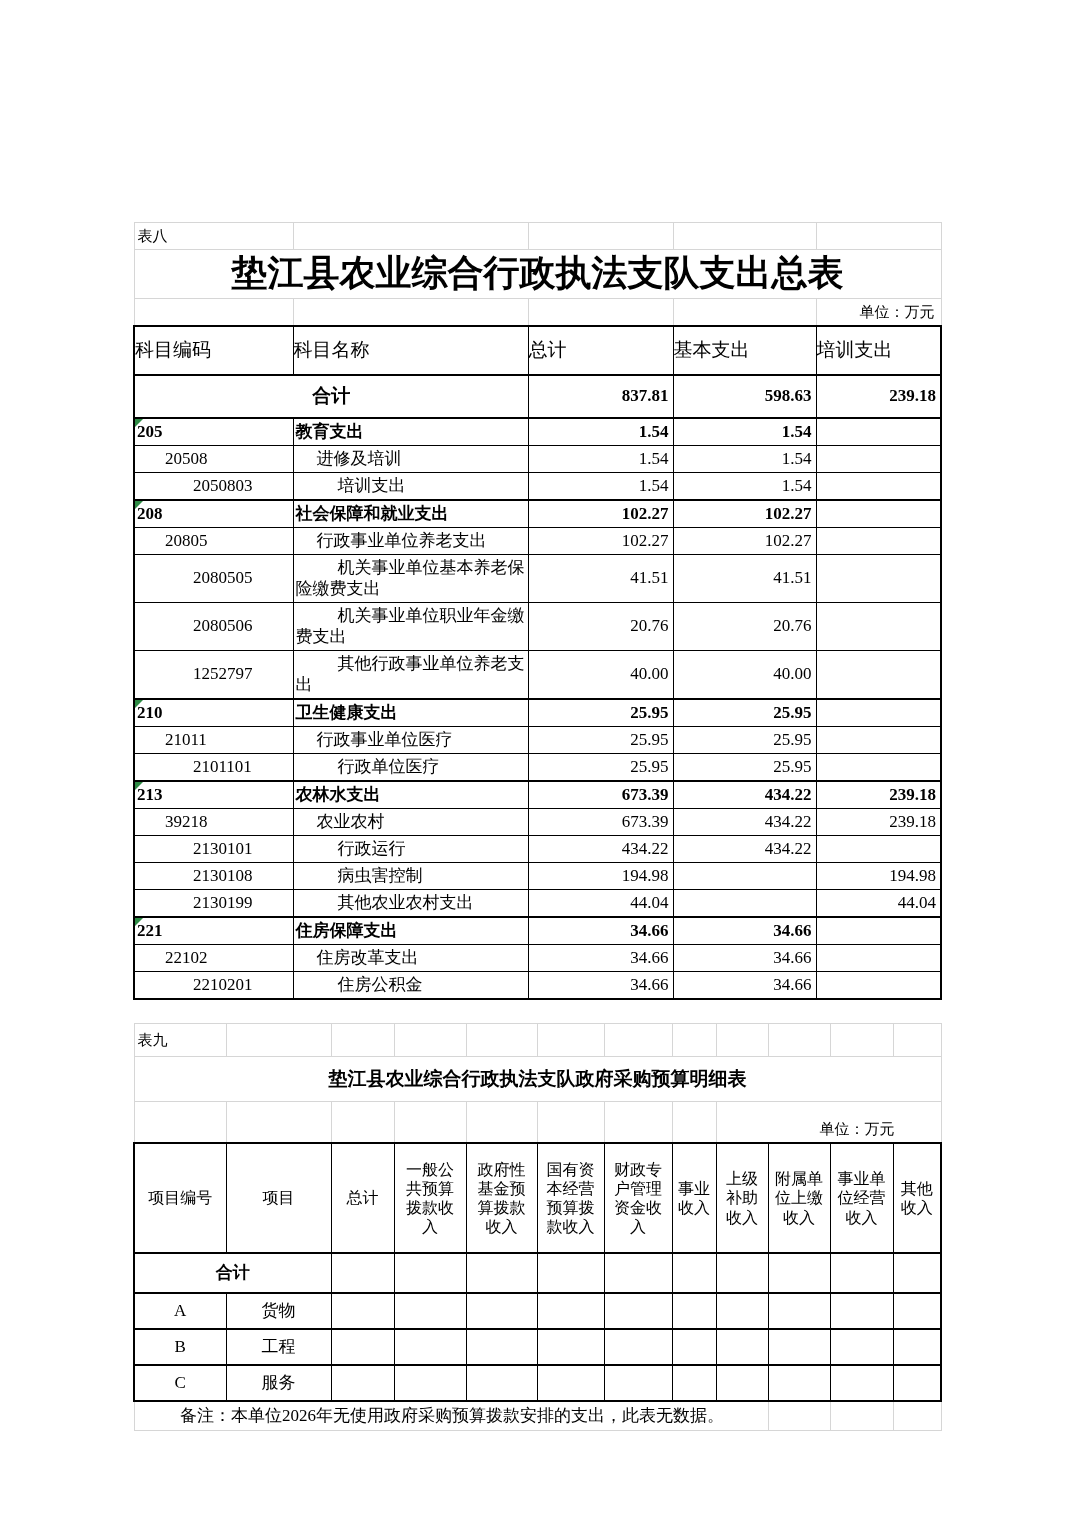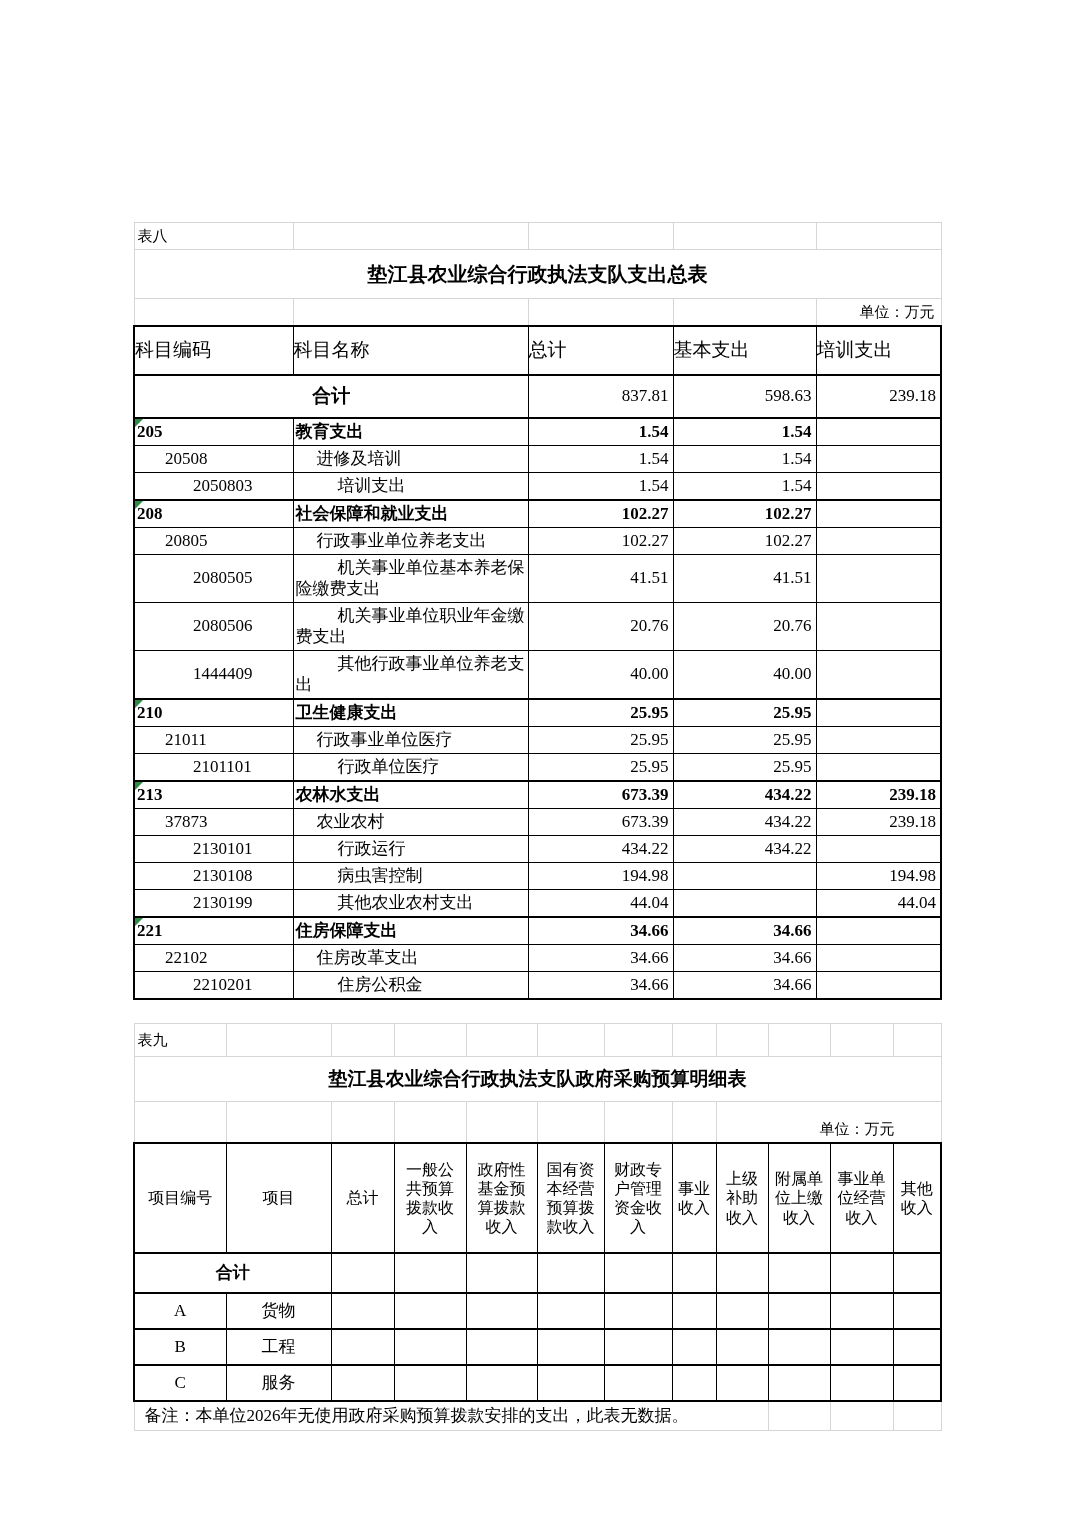--- a/index.html
+++ b/index.html
@@ -16,55 +16,55 @@
   .t9{top:1023px;}
   td,th{overflow:hidden;vertical-align:middle;padding:0;font-weight:400;line-height:1.2;}
   
   tr.light td{border:1px solid var(--grid);background:var(--page_bg);}
   tr.cornerrow8 td{height:26px;}
   tr.cornerrow9 td{height:32px;}
   .cornerlabel{font-size:15px;text-align:left;padding-left:3px;}
   tr.titlerow8 td{height:48px;}
   tr.titlerow9 td{height:44px;}
   .bigtitle{font-weight:700;text-align:center;}
-  .t8 .bigtitle{font-size:20px;}
+  .t8 .bigtitle{font-size:36px;}
   .t9 .bigtitle{font-size:19px;}
   tr.unitrow8 td{height:26px;}
   tr.unitrow9 td{height:36px;}
   .unitcell{font-size:15px;text-align:right;padding-right:6px;}
   .t9 .unitcell{vertical-align:bottom;padding-bottom:4px;padding-right:46px;}
   
   tr.m td,tr.m th{border:1px solid var(--line);}
   tr.m td:first-child,tr.m th:first-child{border-left-width:2px;}
   tr.m td:last-child,tr.m th:last-child{border-right-width:2px;}
   tr.head8 th{height:47px;border-top-width:2px;border-bottom-width:2px;font-size:19px;text-align:left;}
   tr.total8 td{height:41px;border-bottom-width:2px;}
   .sumlabel8{font-size:19px;font-weight:700;text-align:center;}
-  tr.total8 td.num{font-weight:400;}
+  tr.total8 td.num{font-weight:700;}
   tr.r td{height:26px;font-size:17px;}
   tr.tall td{height:47px;}
   tr.grp td{border-top-width:2px;font-weight:bold;}
   tr.lastrow8 td{border-bottom-width:2px;}
   td.code{text-align:left;padding-left:2px;position:relative;}
   td.c1{text-indent:28px;}
   td.c2{text-indent:56px;}
   td.name{text-align:left;padding-left:2px;padding-right:2px;}
   td.n1{text-indent:21px;}
   td.n2{text-indent:42px;}
   td.num{text-align:right;padding-right:4px;font-size:17px;}
   .flag{position:absolute;top:0;left:0;width:0;height:0;
         border-top:8px solid var(--flag);border-right:8px solid transparent;}
   
   tr.head9 th{height:108px;border-top-width:2px;border-bottom-width:2px;font-size:16px;text-align:center;padding:0 5px;}
   tr.m9 td{height:34px;font-size:17px;text-align:center;border-top-width:2px;}
   tr.sum9 td{height:38px;}
   .sumlabel9{font-weight:700;font-size:17px;}
   tr.lastrow9 td{border-bottom-width:2px;}
   tr.noterow td{border:1px solid var(--grid);height:28px;}
-  td.note{font-size:17px;text-align:left;padding-left:10px;white-space:nowrap;}
+  td.note{font-size:17px;text-align:center;padding-left:2px;white-space:nowrap;}
 </style>
 </head>
 <body>
 
 <div class="sheet">
 
   <table class="tbl t8">
     <colgroup>
       <col style="width:159px">
         <col style="width:235px">
@@ -148,21 +148,21 @@
           <td class="num"></td>
         </tr>
         <tr class="m r tall">
           <td class="code c2">2080506</td>
           <td class="name n2">机关事业单位职业年金缴费支出</td>
           <td class="num">20.76</td>
           <td class="num">20.76</td>
           <td class="num"></td>
         </tr>
         <tr class="m r tall">
-          <td class="code c2">1444409</td>
+          <td class="code c2">1252797</td>
           <td class="name n2">其他行政事业单位养老支出</td>
           <td class="num">40.00</td>
           <td class="num">40.00</td>
           <td class="num"></td>
         </tr>
         <tr class="m r grp">
           <td class="code c0">210<span class="flag"></span></td>
           <td class="name n0">卫生健康支出</td>
           <td class="num">25.95</td>
           <td class="num">25.95</td>
@@ -183,21 +183,21 @@
           <td class="num"></td>
         </tr>
         <tr class="m r grp">
           <td class="code c0">213<span class="flag"></span></td>
           <td class="name n0">农林水支出</td>
           <td class="num">673.39</td>
           <td class="num">434.22</td>
           <td class="num">239.18</td>
         </tr>
         <tr class="m r">
-          <td class="code c1">37873</td>
+          <td class="code c1">39218</td>
           <td class="name n1">农业农村</td>
           <td class="num">673.39</td>
           <td class="num">434.22</td>
           <td class="num">239.18</td>
         </tr>
         <tr class="m r">
           <td class="code c2">2130101</td>
           <td class="name n2">行政运行</td>
           <td class="num">434.22</td>
           <td class="num">434.22</td>

